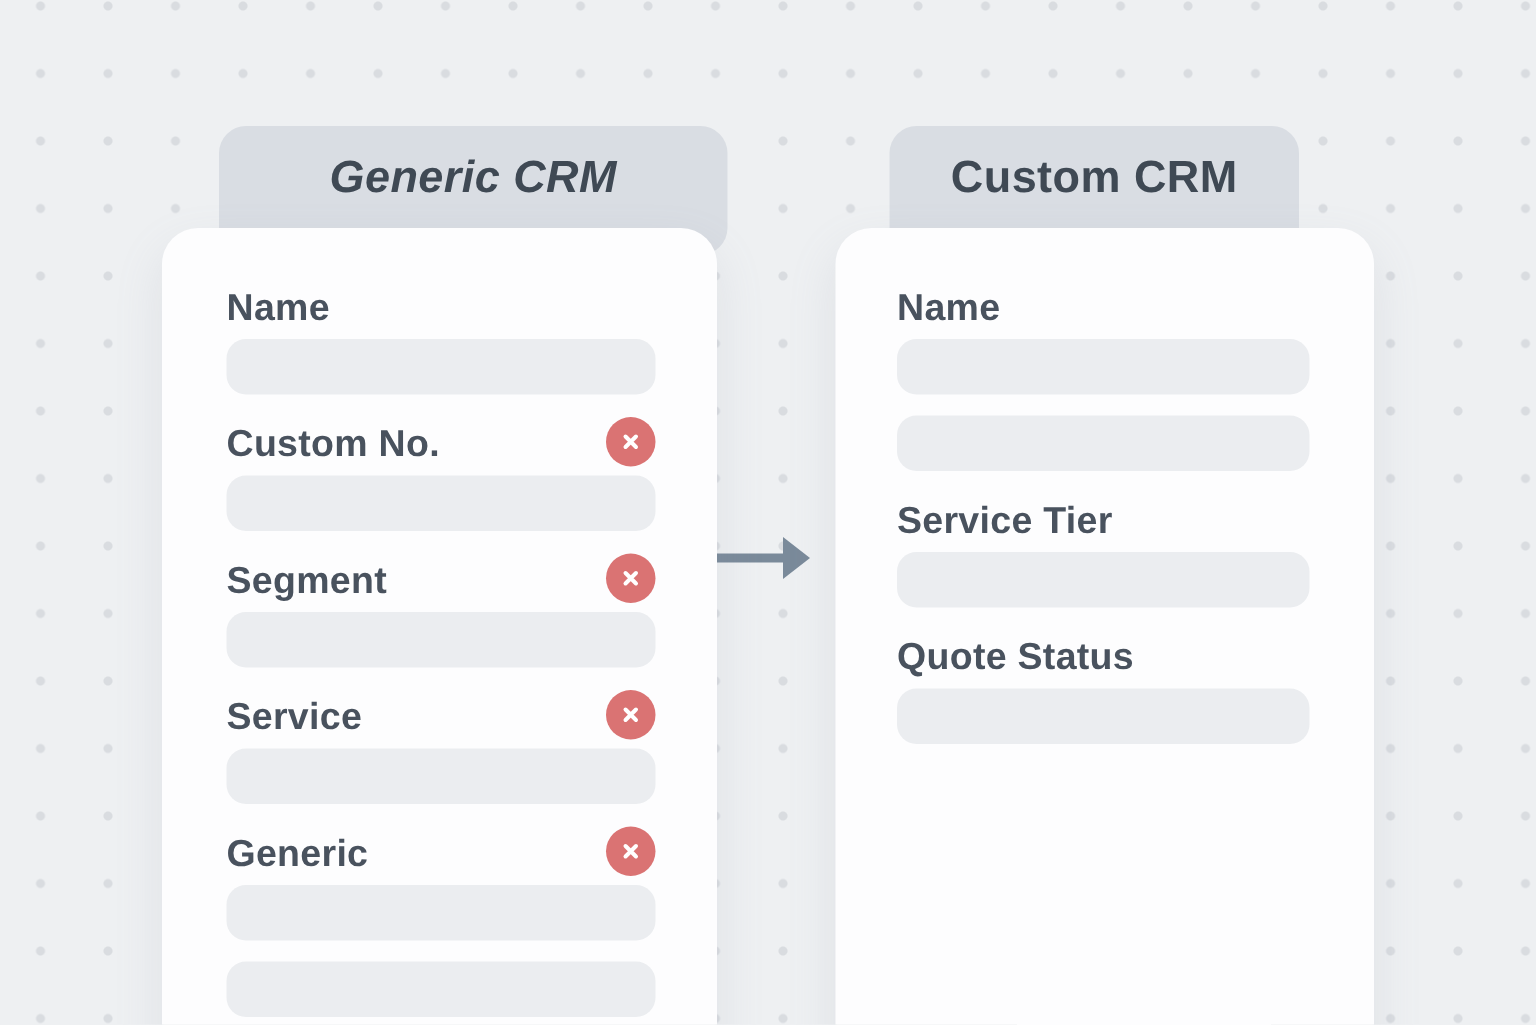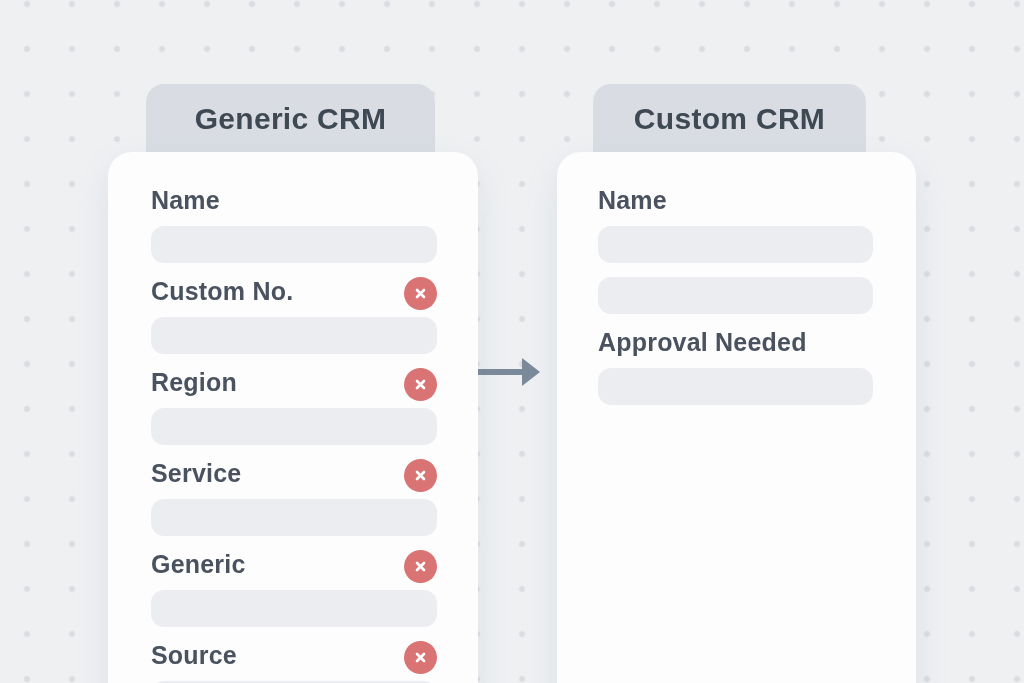--- a/index.html
+++ b/index.html
@@ -28,26 +28,26 @@
   }
   .card{
     position:absolute;z-index:2;
     background:var(--card,#fdfdfe);
     border-radius:24px;
     box-shadow:0 14px 32px rgba(140,150,165,.16);
     box-sizing:border-box;
   }
   .card.left{left:108px;top:152px;width:370px;height:580px;padding:34px 41px 0 43px;}
   .card.right{left:557px;top:152px;width:359px;height:580px;padding:34px 43px 0 41px;}
-  .tab.left{left:146px;top:84px;width:289px;}
+  .tab.left{left:146px;top:84px;width:339px;font-style:italic;}
   .tab.right{left:593px;top:84px;width:273px;}
 
   .field-row{margin-bottom:14px;}
   .label-line{
-    display:flex;justify-content:space-between;align-items:flex-start;
+    display:flex;justify-content:space-between;align-items:flex-end;
     height:34px;margin-bottom:6px;
   }
   .field-label{
     font-size:25px;font-weight:600;color:var(--label,#49525e);letter-spacing:.2px;
   }
   .remove-badge{
     width:33px;height:33px;border-radius:50%;
     background:var(--removed,#da7373);
     display:flex;align-items:center;justify-content:center;
     flex:0 0 auto;
@@ -88,21 +88,21 @@
       <span class="remove-badge">
         <svg viewBox="0 0 24 24">
           <path d="M7.6 7.6 L16.4 16.4 M16.4 7.6 L7.6 16.4" stroke="#ffffff" stroke-width="3.4" stroke-linecap="round" fill="none"></path>
         </svg>
       </span>
     </div>
     <div class="field-input"></div>
   </div>
         <div class="field-row">
     <div class="label-line">
-      <span class="field-label">Region</span>
+      <span class="field-label">Segment</span>
       <span class="remove-badge">
         <svg viewBox="0 0 24 24">
           <path d="M7.6 7.6 L16.4 16.4 M16.4 7.6 L7.6 16.4" stroke="#ffffff" stroke-width="3.4" stroke-linecap="round" fill="none"></path>
         </svg>
       </span>
     </div>
     <div class="field-input"></div>
   </div>
         <div class="field-row">
     <div class="label-line">
@@ -120,48 +120,47 @@
       <span class="field-label">Generic</span>
       <span class="remove-badge">
         <svg viewBox="0 0 24 24">
           <path d="M7.6 7.6 L16.4 16.4 M16.4 7.6 L7.6 16.4" stroke="#ffffff" stroke-width="3.4" stroke-linecap="round" fill="none"></path>
         </svg>
       </span>
     </div>
     <div class="field-input"></div>
   </div>
         <div class="field-row">
-    <div class="label-line">
-      <span class="field-label">Source</span>
-      <span class="remove-badge">
-        <svg viewBox="0 0 24 24">
-          <path d="M7.6 7.6 L16.4 16.4 M16.4 7.6 L7.6 16.4" stroke="#ffffff" stroke-width="3.4" stroke-linecap="round" fill="none"></path>
-        </svg>
-      </span>
-    </div>
     <div class="field-input"></div>
   </div>
       </div>
   </div>
 
   <div class="card right">
     <div class="rows">
         <div class="field-row">
     <div class="label-line">
       <span class="field-label">Name</span>
 
     </div>
     <div class="field-input"></div>
   </div>
         <div class="field-row">
     <div class="field-input"></div>
   </div>
         <div class="field-row">
     <div class="label-line">
-      <span class="field-label">Approval Needed</span>
+      <span class="field-label">Service Tier</span>
+
+    </div>
+    <div class="field-input"></div>
+  </div>
+        <div class="field-row">
+    <div class="label-line">
+      <span class="field-label">Quote Status</span>
 
     </div>
     <div class="field-input"></div>
   </div>
       </div>
   </div>
 
   <svg class="arrow" viewBox="0 0 64 30">
     <line x1="1" y1="15" x2="47" y2="15" stroke="#7a8a9a" stroke-width="6"></line>
     <polygon points="45,1 45,29 63,15" fill="#7a8a9a"></polygon>

